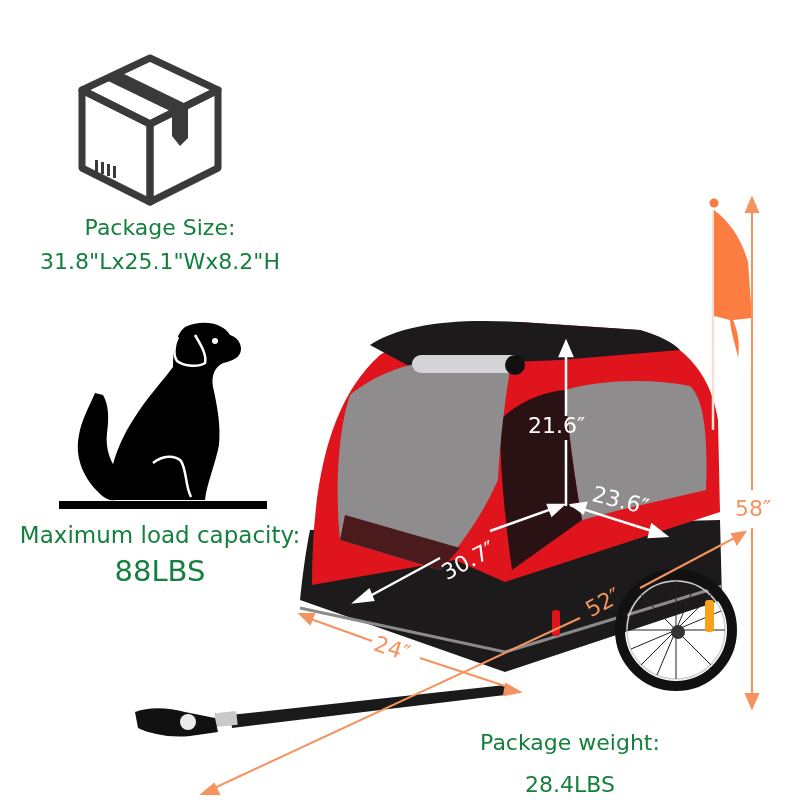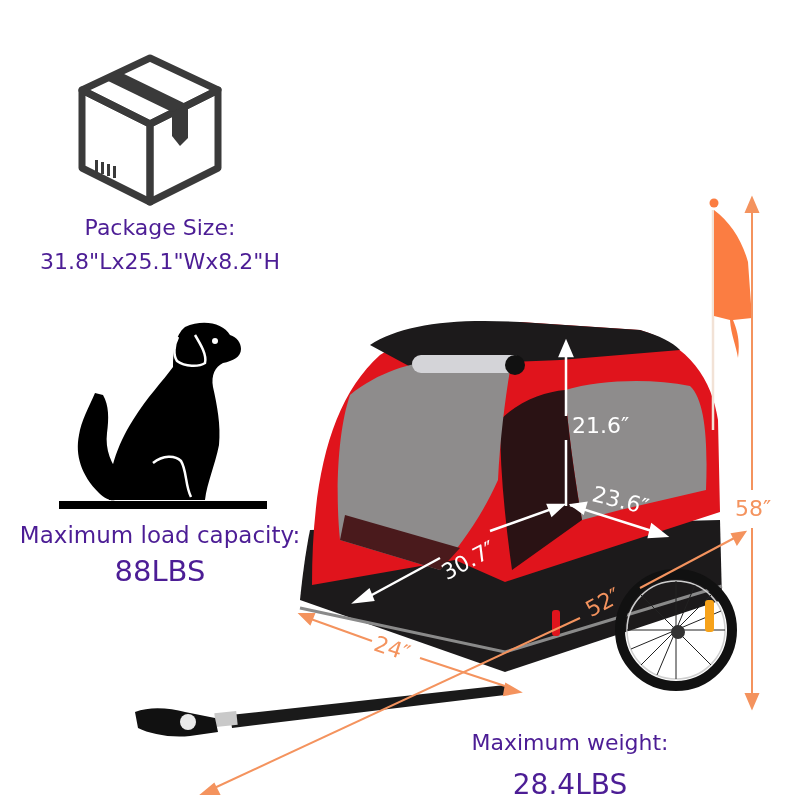--- a/index.html
+++ b/index.html
@@ -1,19 +1,19 @@
 <!DOCTYPE html>
 <html><head>
 <meta charset="utf-8">
 <style>
   html, body { margin:0; padding:0; background:#ffffff; }
   body { width:800px; height:800px; position:relative; overflow:hidden;
          font-family:"DejaVu Sans", sans-serif; }
   .abs { position:absolute; }
-  .label-orange { color:#4c1d95; font-family:"DejaVu Sans", sans-serif; font-size:21px; line-height:30px; text-align:center; white-space:nowrap; }
+  .label-orange { color:#15803d; font-family:"DejaVu Sans", sans-serif; font-size:21px; line-height:30px; text-align:center; white-space:nowrap; }
   .dim-white { color:#ffffff; font-family:"DejaVu Sans", sans-serif; font-size:22px; white-space:nowrap; }
   .dim-orange { color:#f4935e; font-family:"DejaVu Sans", sans-serif; font-size:22px; white-space:nowrap; }
   svg { position:absolute; left:0; top:0; }
 </style>
 </head>
 <body>
 
 <div class="abs" style="left:70px;top:50px;width:160px;height:160px;">
   <svg width="160" height="160" viewBox="0 0 160 160">
     <g fill="none" stroke="#3a3a3a" stroke-width="7" stroke-linejoin="round">
@@ -133,21 +133,21 @@
       <polygon points="300,614 314,614 310,624"></polygon>
       <polygon points="520,692 506,684 504,695"></polygon>
       <line x1="740" y1="535" x2="640" y2="588"></line>
       <line x1="580" y1="618" x2="210" y2="790"></line>
       <polygon points="745,532 732,534 737,544"></polygon>
       <polygon points="202,794 214,784 219,794"></polygon>
     </g>
   </svg>
 </div>
 
-<div class="abs dim-white" style="left:572px;top:413px;">21.6″</div>
+<div class="abs dim-white" style="left:528px;top:413px;">21.6″</div>
 <div class="abs dim-white" style="left:592px;top:488px;transform:rotate(14deg);">23.6″</div>
 <div class="abs dim-white" style="left:440px;top:548px;transform:rotate(-28deg);">30.7″</div>
 <div class="abs dim-orange" style="left:735px;top:496px;">58″</div>
 <div class="abs dim-orange" style="left:585px;top:590px;transform:rotate(-28deg);">52″</div>
 <div class="abs dim-orange" style="left:374px;top:636px;transform:rotate(18deg);">24″</div>
 
-<div class="abs label-orange" style="left:460px;top:728px;width:220px;font-size:22px;">Maximum weight:</div>
-<div class="abs label-orange" style="left:460px;top:770px;width:220px;font-size:28px;">28.4LBS</div>
+<div class="abs label-orange" style="left:460px;top:728px;width:220px;font-size:22px;">Package weight:</div>
+<div class="abs label-orange" style="left:460px;top:770px;width:220px;font-size:22px;">28.4LBS</div>
 
 </body></html>

